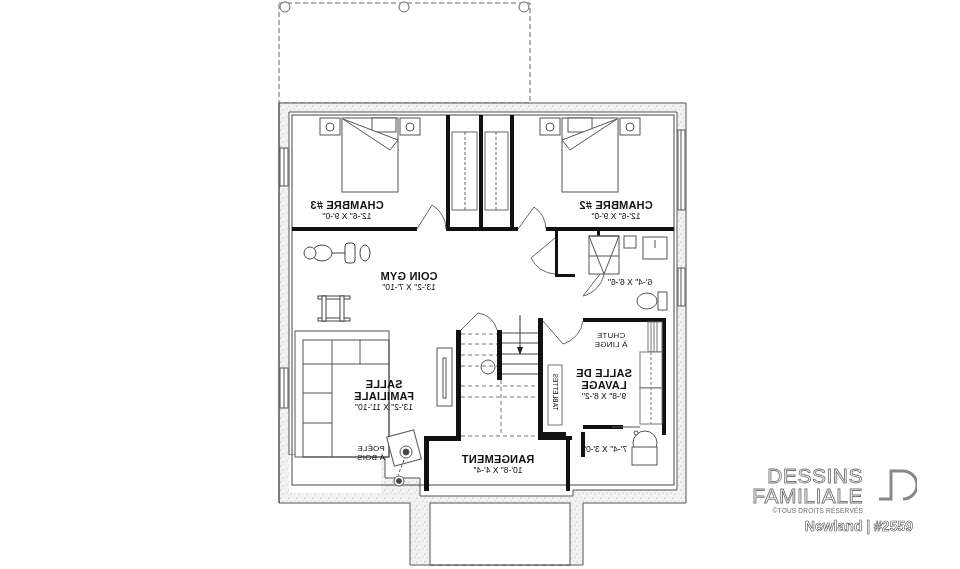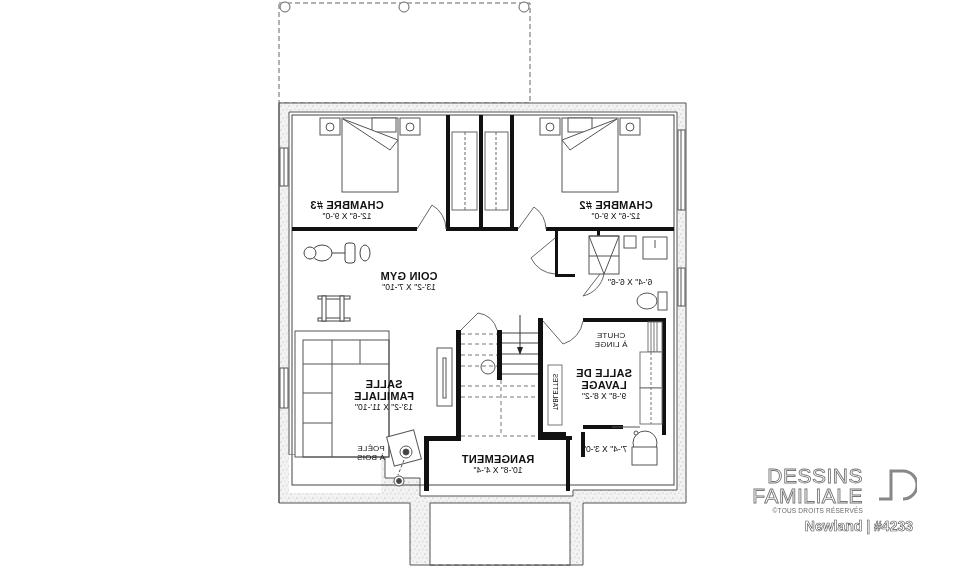--- a/index.html
+++ b/index.html
@@ -268,14 +268,14 @@
   <span>TABLETTES</span>
 </div>
 
 <div class="brand">
   <div class="l1">DESSINS</div>
   <div class="l2">FAMILIALE</div>
   <div class="rights">©TOUS DROITS RÉSERVÉS</div>
   <svg class="logo" viewBox="0 0 42 42">
     <path d="M4,34 L16,34 L16,6 L28,6 A14,14 0 0 1 28,34" fill="none" stroke="#888" stroke-width="3"></path>
   </svg>
-  <div class="plan-name">Newland | #4233</div>
+  <div class="plan-name">Newland | #2559</div>
 </div>
 
 </body></html>

